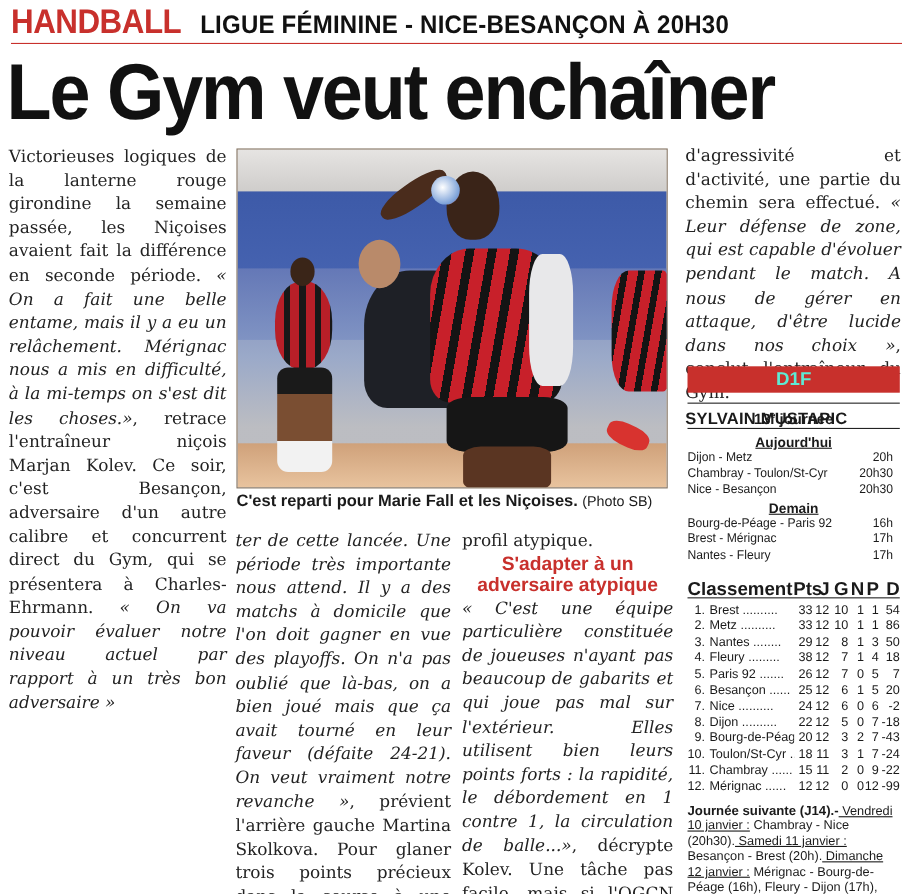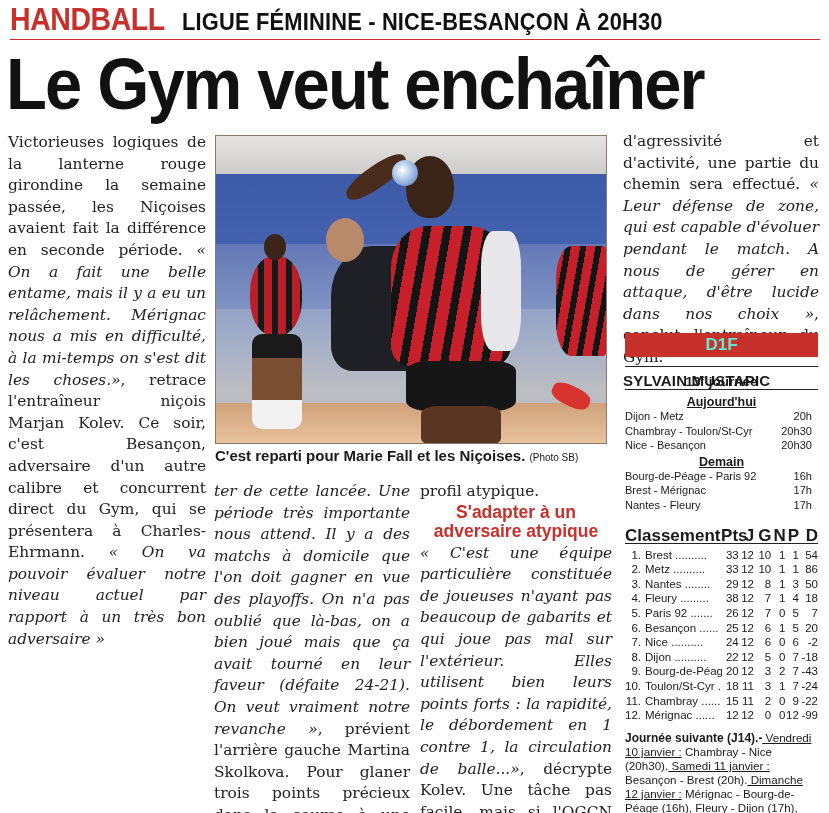--- a/index.html
+++ b/index.html
@@ -58,21 +58,21 @@
   .photo .wall { position: absolute; left: 0; top: 38px; width: 100%; height: 135px; background: linear-gradient(#3d5aa8, #4c69b6); }
   .photo .stands { position: absolute; left: 0; top: 108px; width: 100%; height: 180px; background: linear-gradient(#6a7cb8, #90a2c8 45%, #b7b9c0 80%); opacity: 0.85; }
   .photo .floor { position: absolute; left: 0; bottom: 0; width: 100%; height: 40px; background: linear-gradient(#cfa17a, #e8c39e); }
   .photo .blob { position: absolute; border-radius: 45%; }
 
   .caption {
     position: absolute; left: 215px; top: 447px; width: 400px; white-space: nowrap;
     font-family: "Liberation Sans", sans-serif; font-size: 14.5px; color: #1a1a1a;
   }
   .caption b { font-weight: 700; font-size: 15px; }
-  .caption .credit { font-size: 10px; margin-top: 24px; }
+  .caption .credit { font-size: 13px; margin-top: 24px; }
 
   
   .box { position: absolute; left: 625px; top: 333px; width: 193px; font-family: "Liberation Sans", sans-serif; color: #1a1a1a; }
   .box .banner {
     background: #c8302c; color: #5eead4; font-weight: 700; font-size: 17px; text-align: center;
     height: 24px; line-height: 24px;
   }
   .box .round {
     margin-top: 9px; border-top: 1px solid #222; border-bottom: 1.5px solid #222;
     text-align: center; font-weight: 700; font-size: 13.5px; height: 24px; line-height: 22px;

